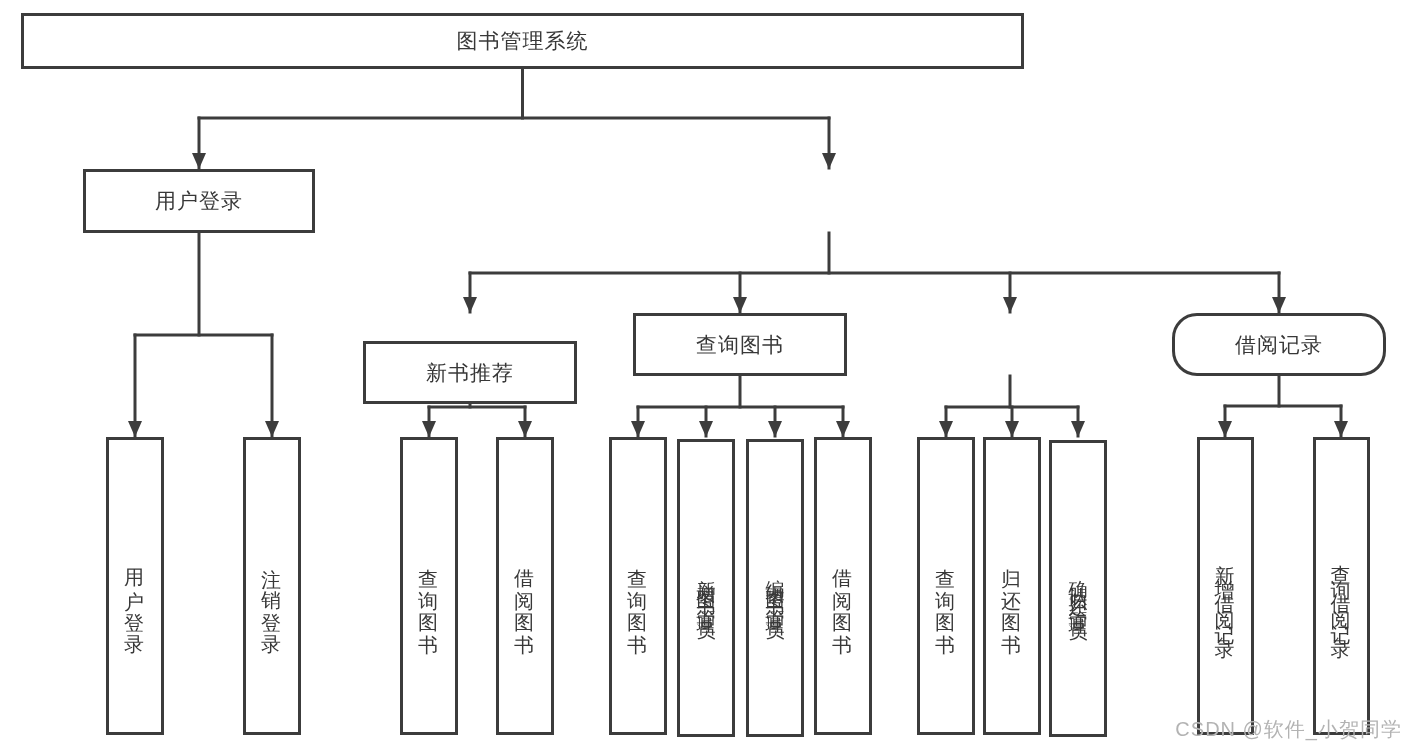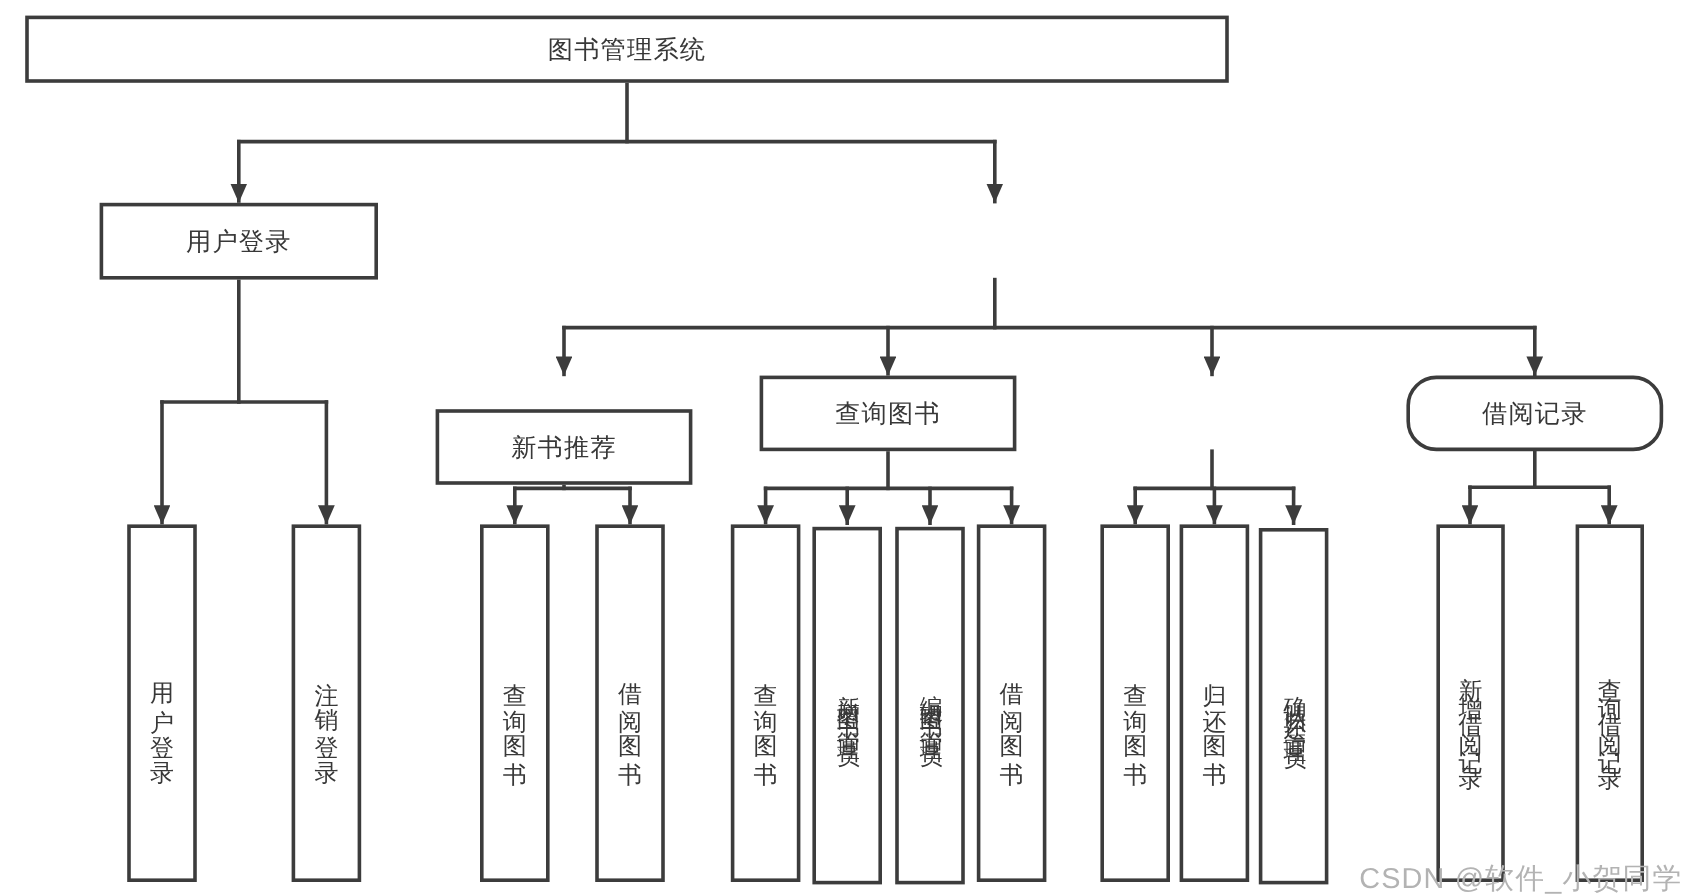--- a/index.html
+++ b/index.html
@@ -43,21 +43,21 @@
     text-orientation: mixed;
     font-size: 20px;
   }
   .sp4 span { letter-spacing: 22px; padding-top: 22px; }
   .sp6 span { letter-spacing: 15px; padding-top: 15px; }
   .sp9 span { letter-spacing: 6px;  padding-top: 6px; font-size: 19px; }
   .watermark {
     position: absolute;
     right: 3px;
     top: 716px;
-    font-size: 24px;
+    font-size: 20px;
     color: #b3b3b3;
     letter-spacing: 1px;
     white-space: nowrap;
     z-index: 5;
   }
 </style>
 </head>
 <body>
 
 <div class="canvas">

